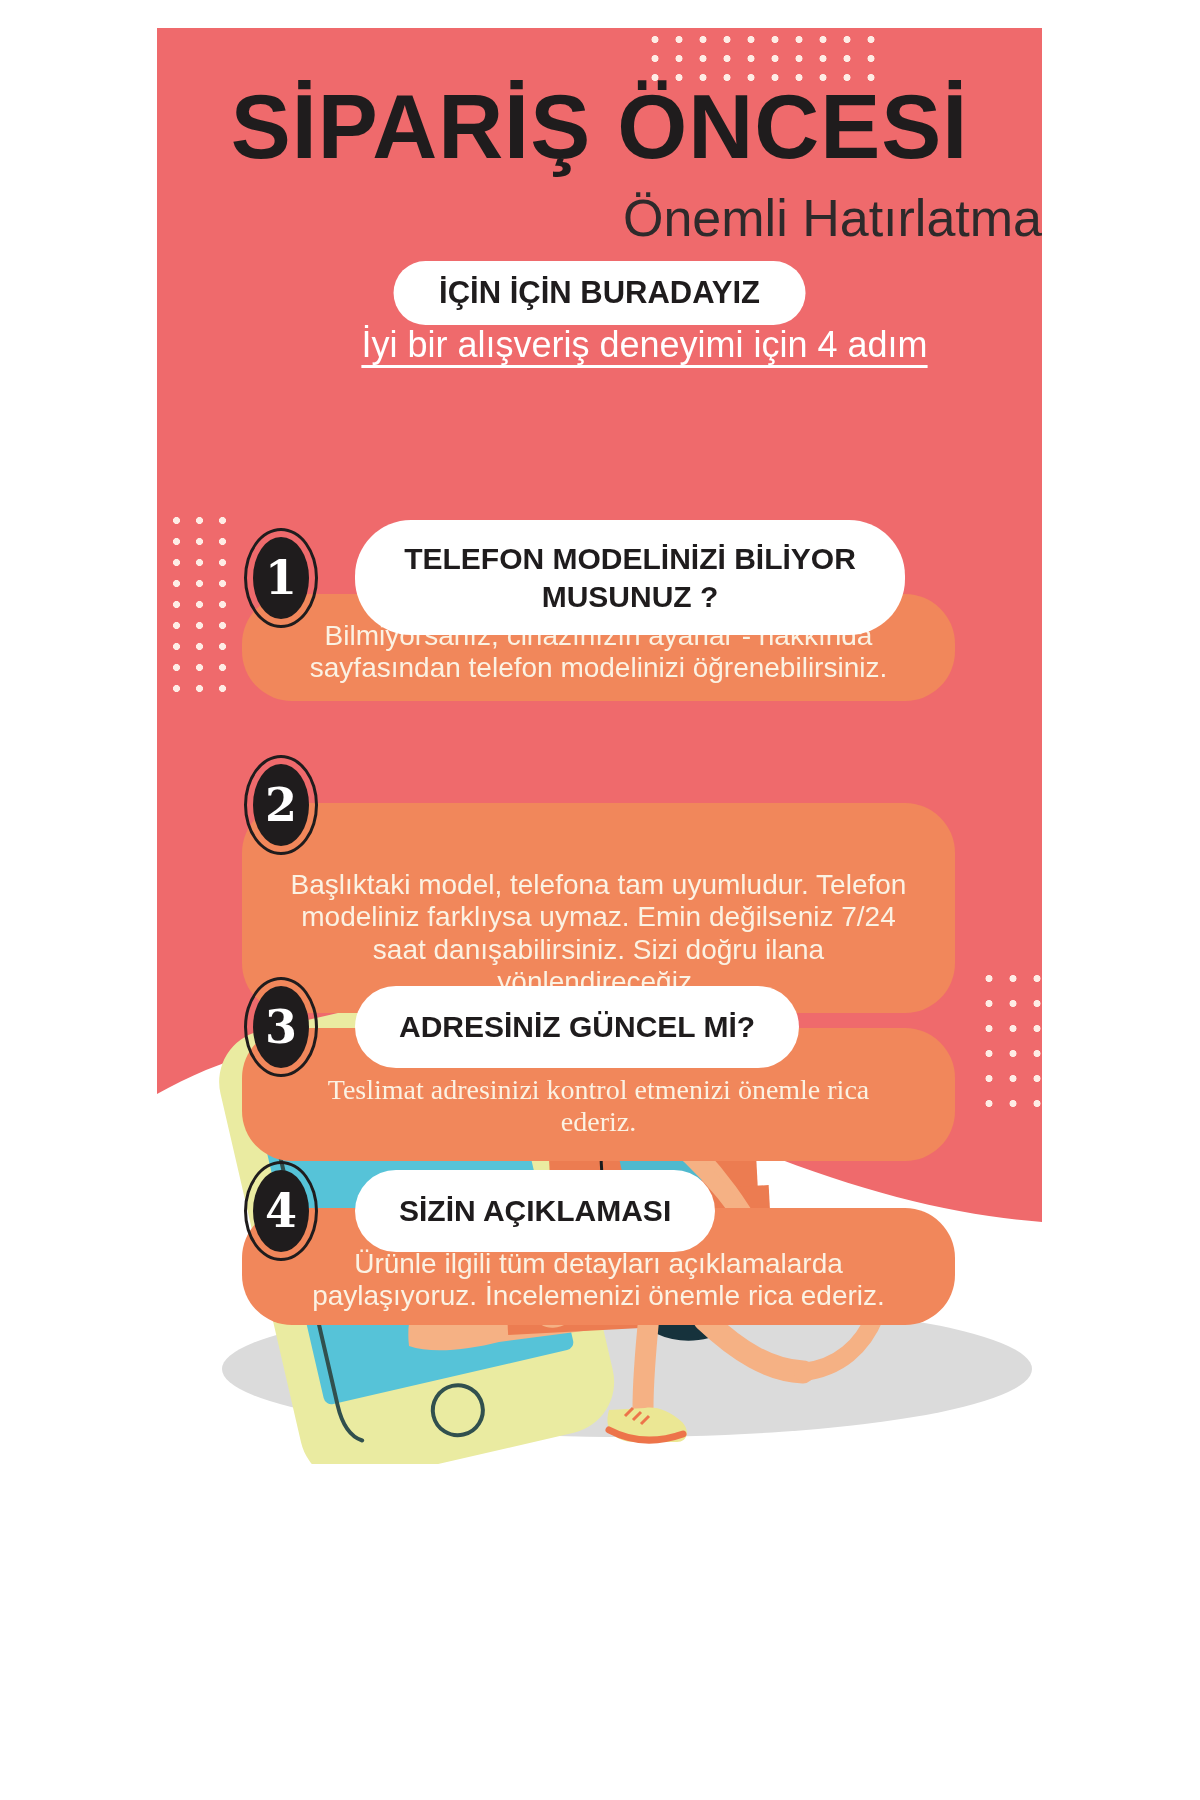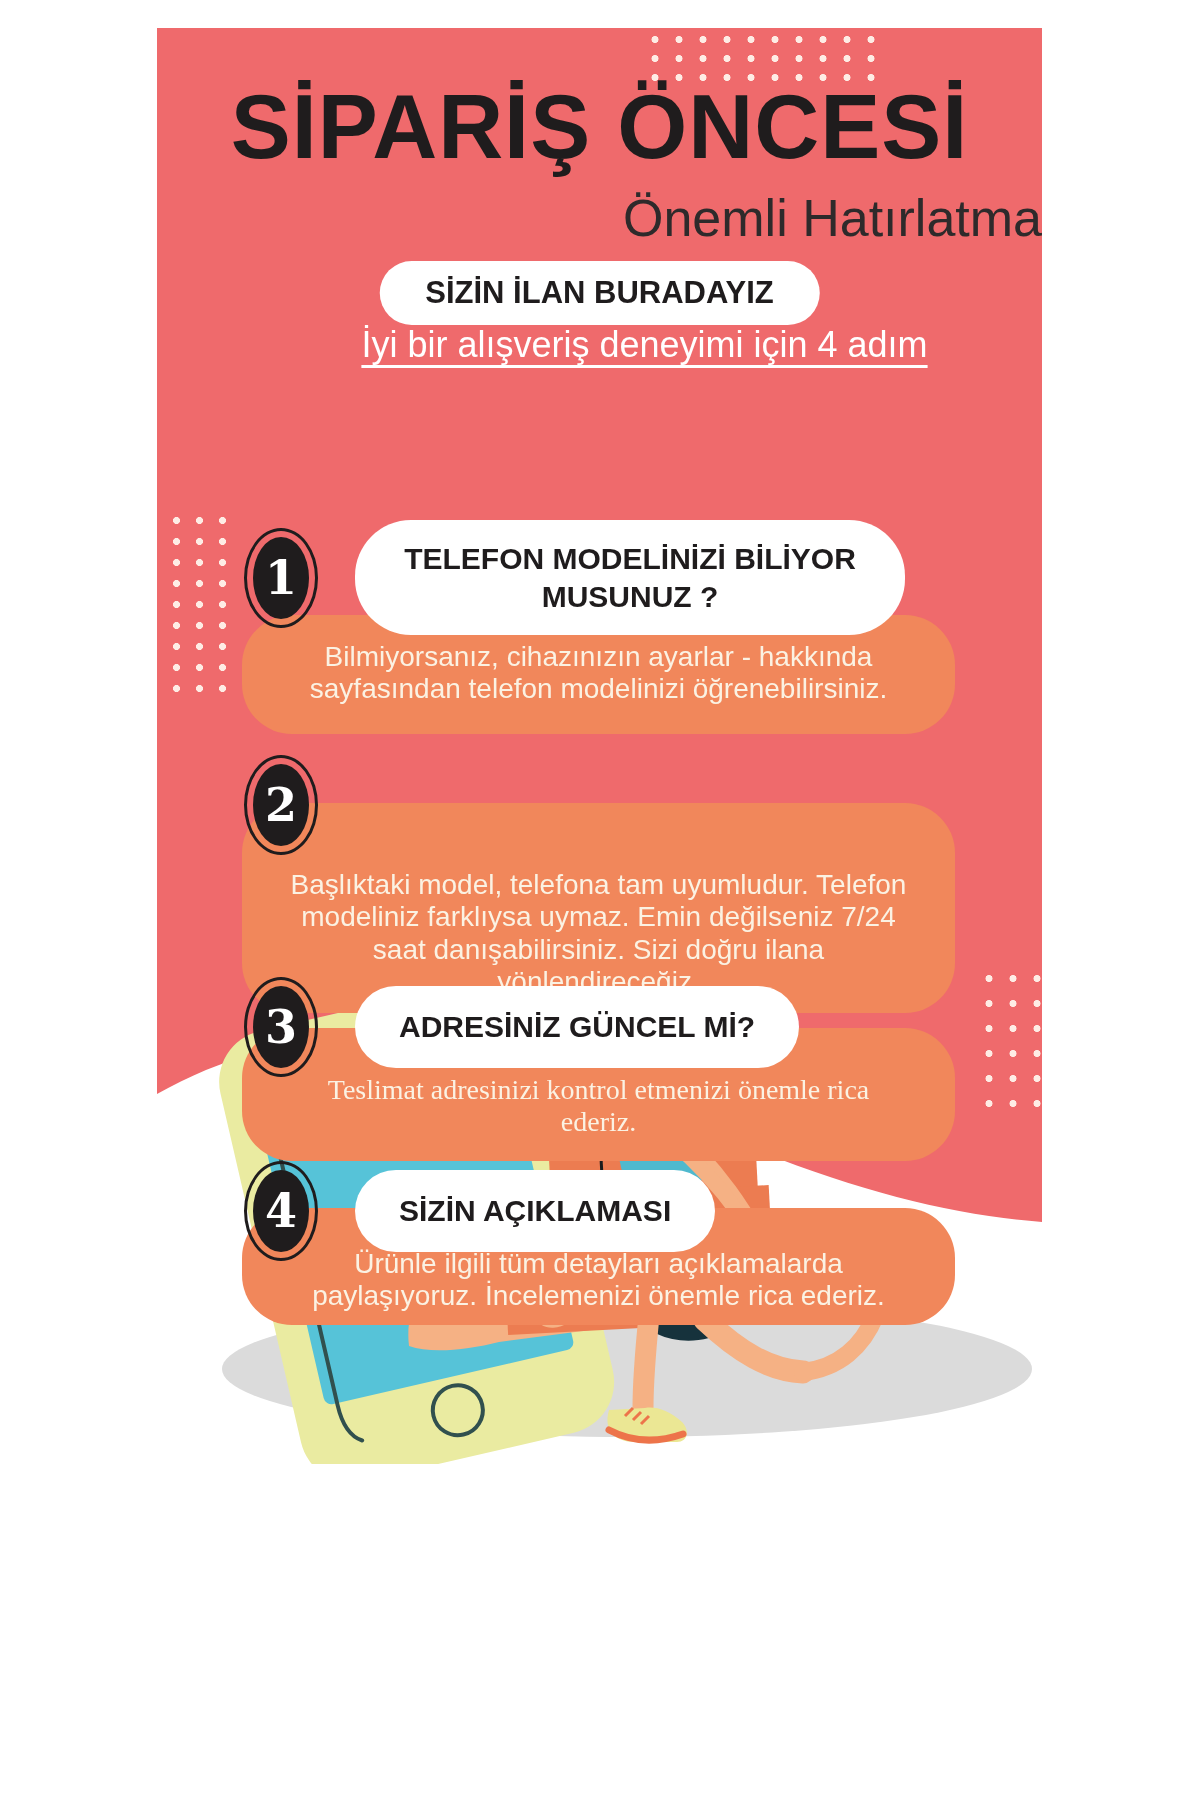--- a/index.html
+++ b/index.html
@@ -30,41 +30,41 @@
        border-radius:50%;display:flex;align-items:center;justify-content:center;
        color:var(--white);font-family:"DejaVu Serif",serif;font-weight:bold;font-size:46px;}
   .num::before{content:'';position:absolute;inset:-9px;border:3px solid var(--ink);border-radius:50%;}
   .pill{background:var(--white);border-radius:56px;padding:22px 44px;color:var(--ink);
         font-weight:bold;font-size:30px;text-align:center;line-height:1.25;white-space:nowrap;}
   .pill.two-line{white-space:normal;max-width:470px;padding:20px 40px;}
 
   .step-body{position:absolute;left:85px;width:713px;box-sizing:border-box;z-index:1;
         background:var(--orange);border-radius:50px;color:var(--cream);
         font-size:28px;line-height:1.16;text-align:center;}
-  .body1{top:587px;padding:26px 44px 28px;}
+  .body1{top:566px;padding:26px 44px 16px;}
   .body2{top:775px;padding:66px 44px 14px;}
   .body3{top:1000px;padding:46px 70px 22px;font-family:Liberation Serif, serif;}
   .body4{top:1180px;padding:40px 44px 12px;}
   .head1{top:492px;} .head2{top:736px;} .head3{top:958px;} .head4{top:1142px;}
 
   .illustration{position:absolute;left:0;bottom:0;width:885px;height:500px;}
 </style>
 </head>
 <body>
 
 <div class="canvas">
   <div class="poster">
 
     <div class="dots dots-top"></div>
     <div class="dots dots-left"></div>
     <div class="dots dots-right"></div>
 
     <div class="title">SİPARİŞ ÖNCESİ</div>
     <div class="subtitle">Önemli Hatırlatma</div>
-    <div class="badge">SİZİN İLAN BURADAYIZ</div>
+    <div class="badge">İÇİN İÇİN BURADAYIZ</div>
     <div class="tagline">İyi bir alışveriş deneyimi için 4 adım</div>
 
     <div class="step-head head1">
       <div class="num">1</div>
       <div class="pill two-line">TELEFON MODELİNİZİ BİLİYOR MUSUNUZ ?</div>
     </div>
     <div class="step-body body1">Bilmiyorsanız, cihazınızın ayarlar - hakkında sayfasından telefon modelinizi öğrenebilirsiniz.</div>
 
     <div class="step-head head2">
       <div class="num">2</div>

